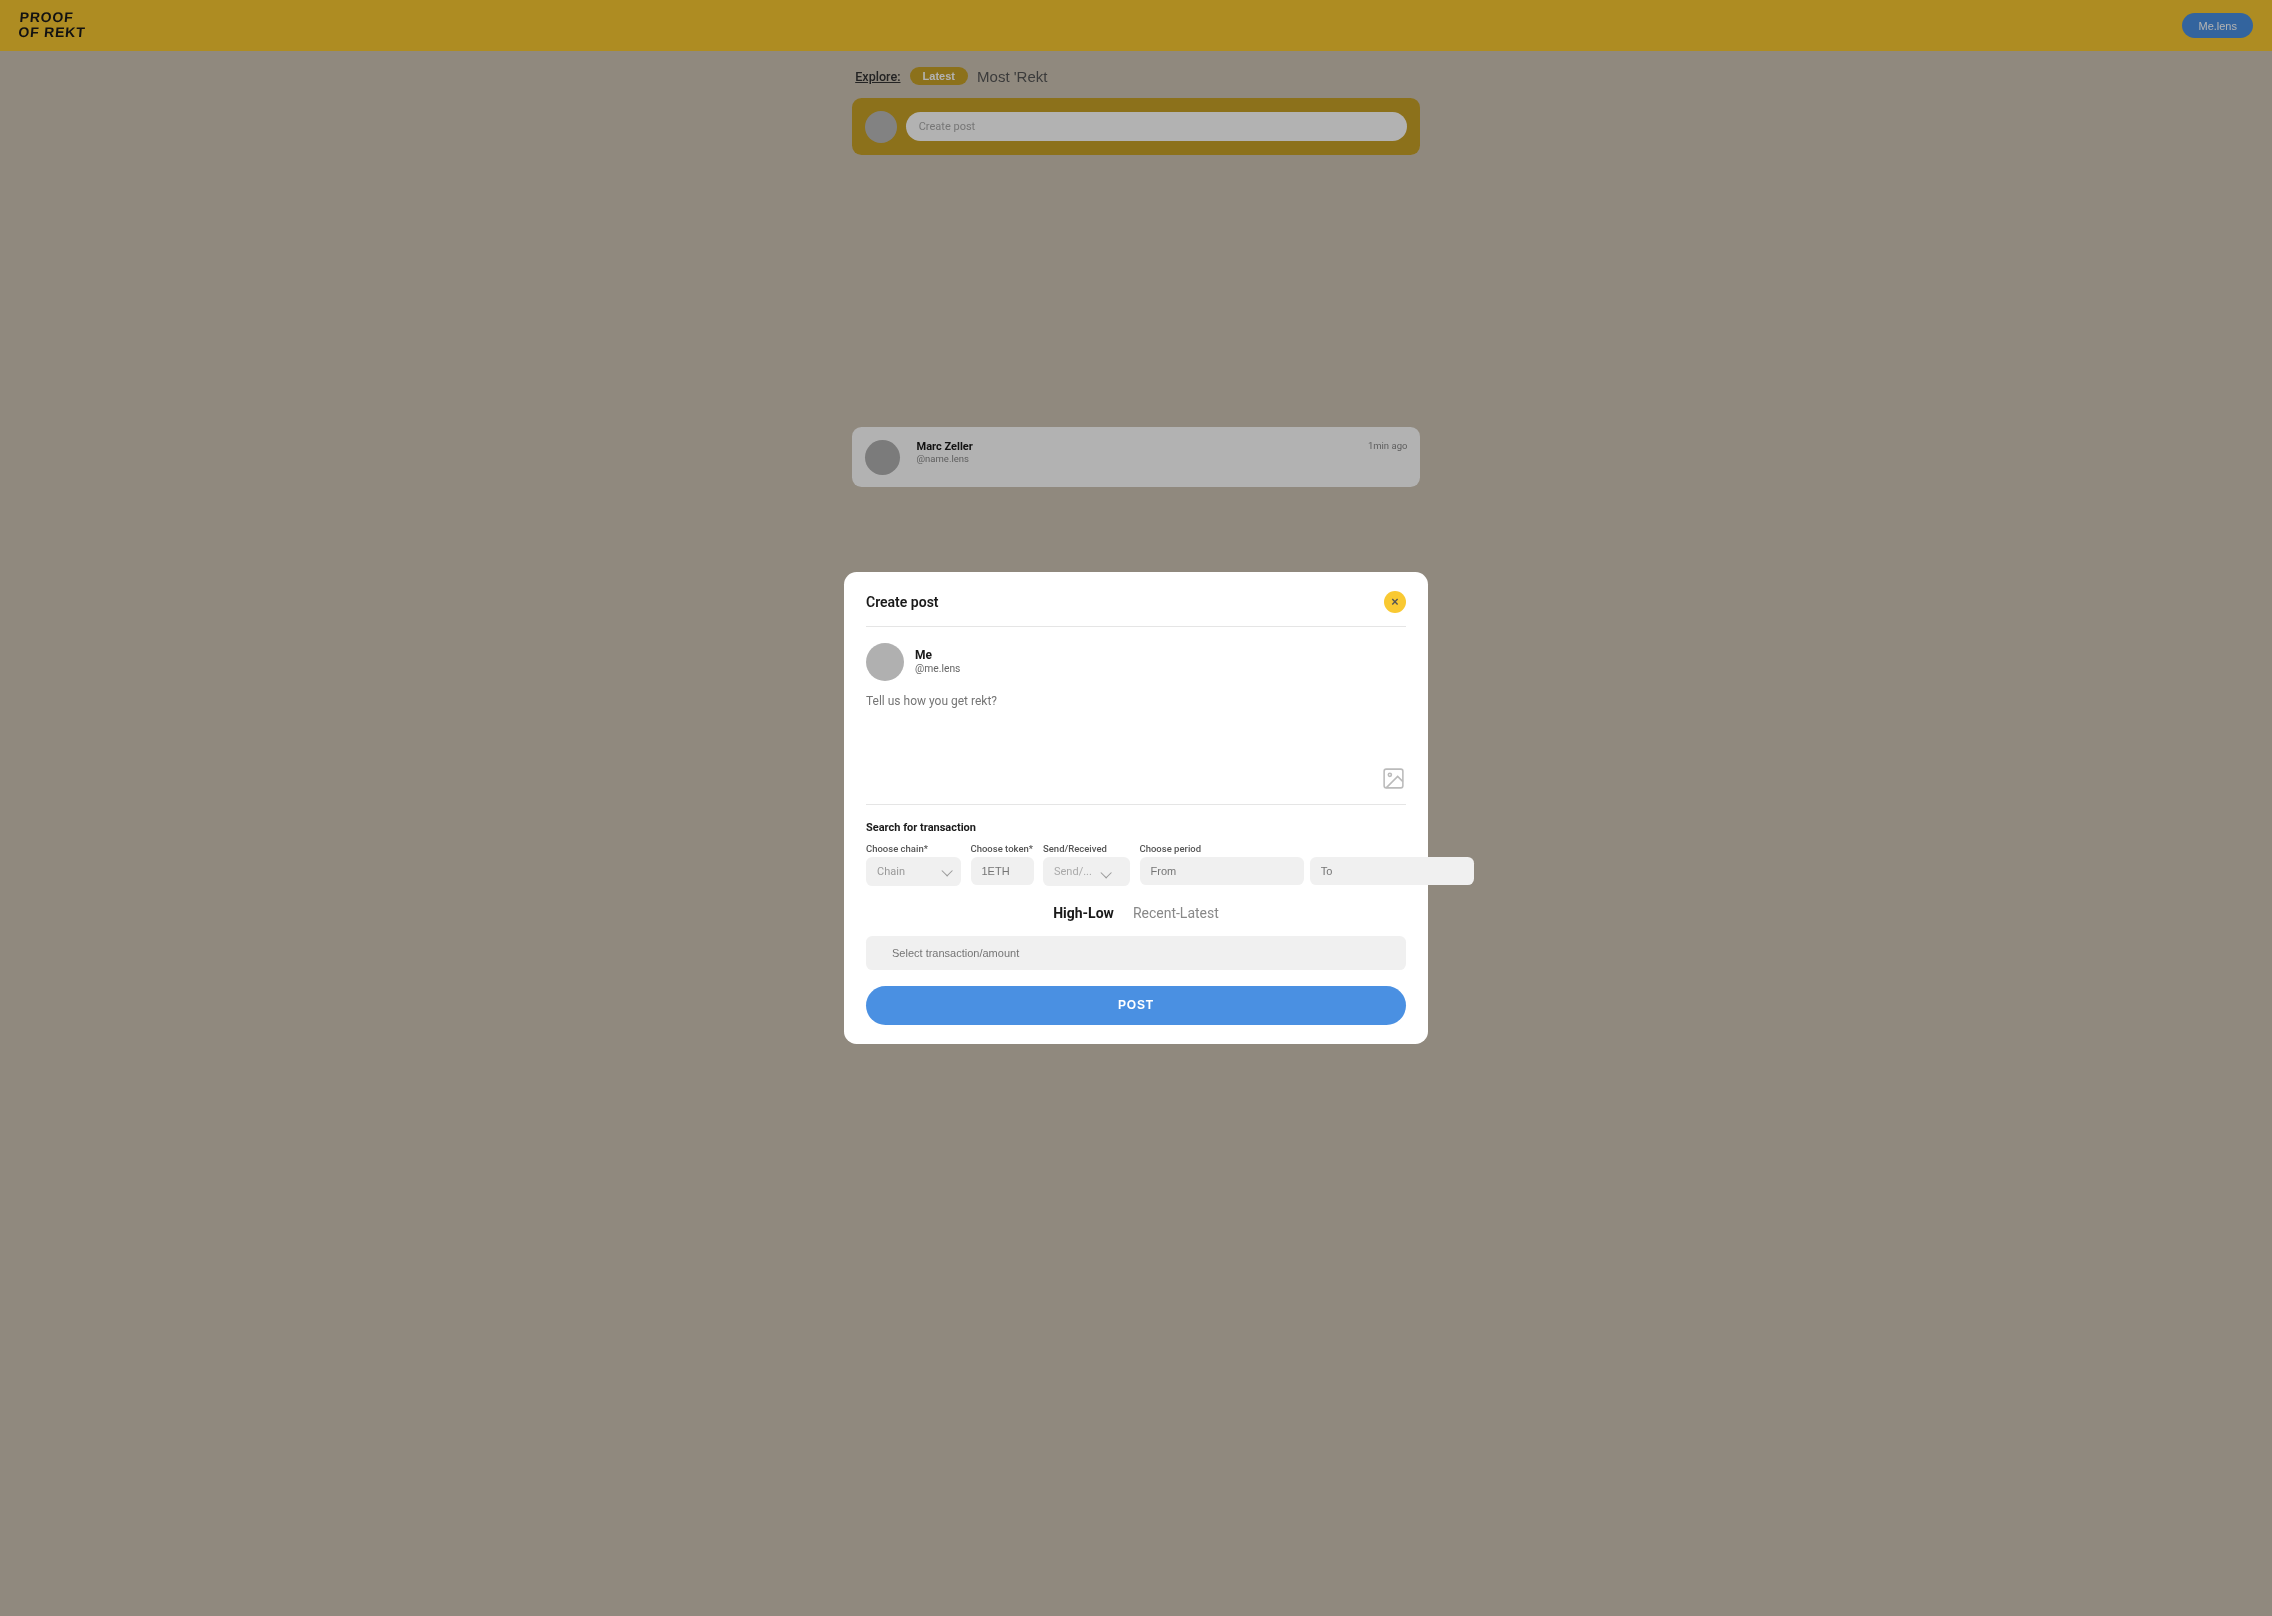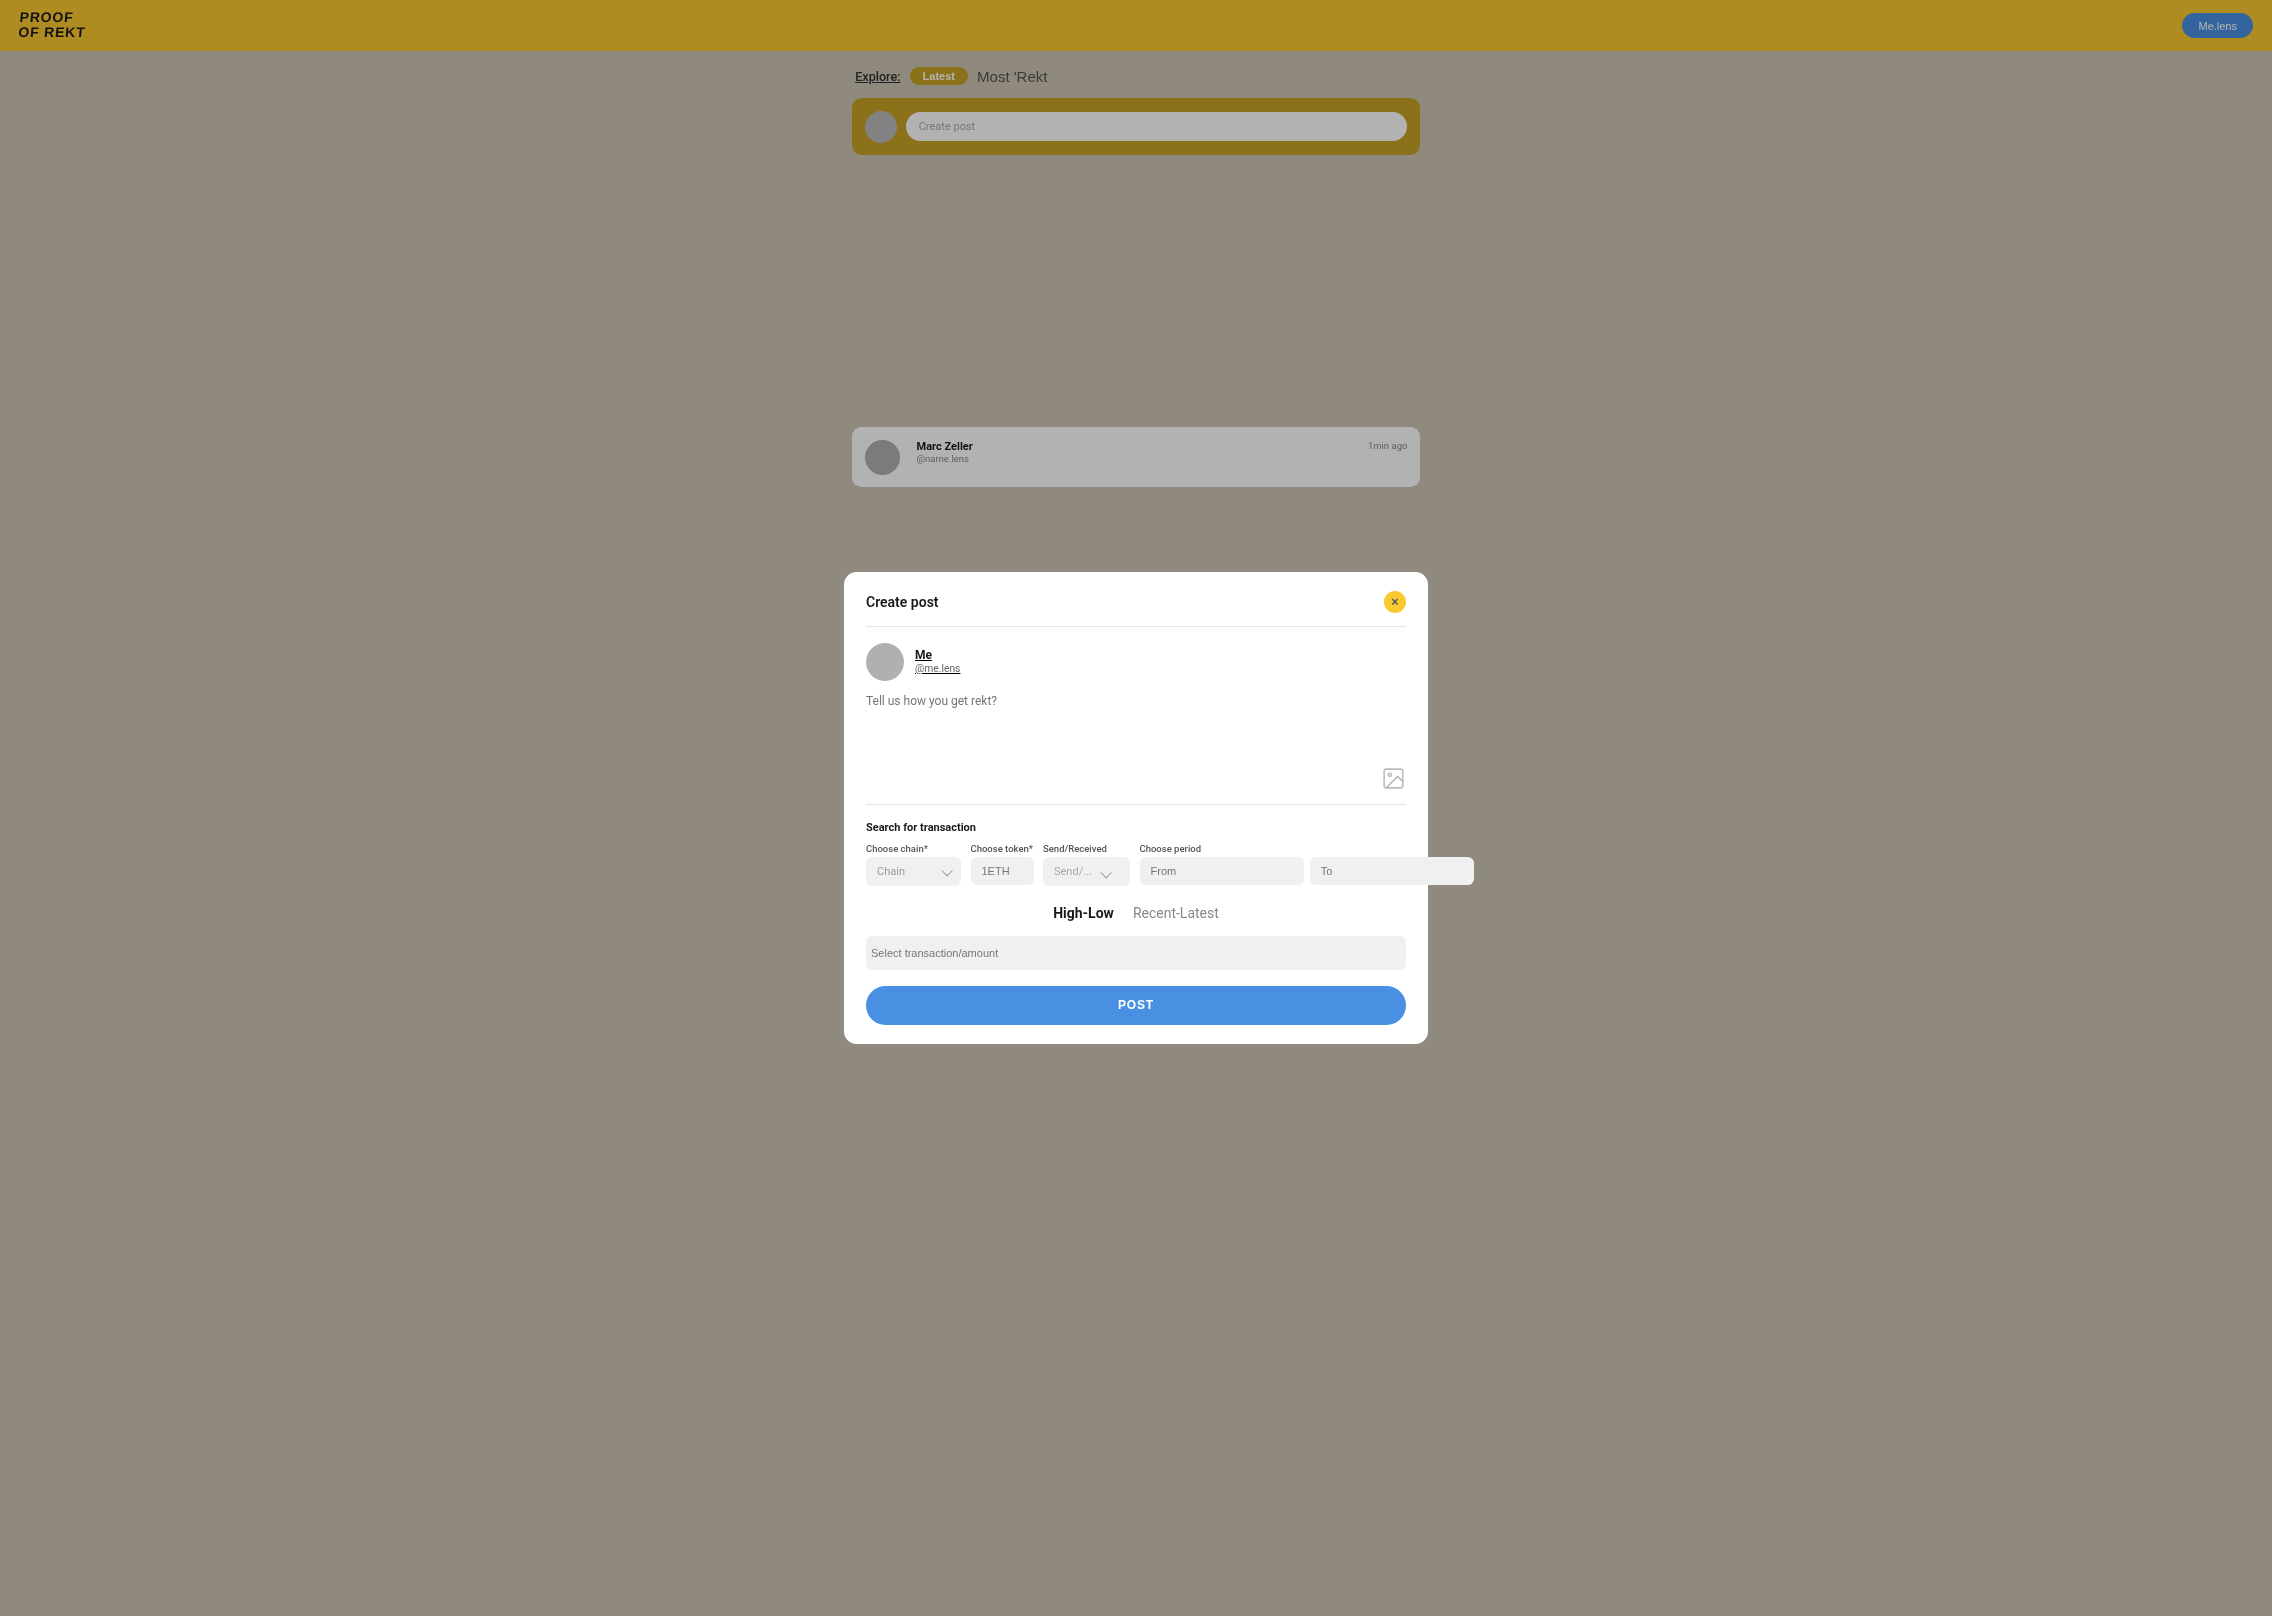--- a/index.html
+++ b/index.html
@@ -149,21 +149,20 @@
       font-weight: 700;
       color: #555;
     }
 
     
     .modal-user {
       display: flex;
       align-items: center;
       gap: 11px;
       margin-bottom: 13px;
-      text-decoration: underline;
     }
     .modal-avatar {
       width: 38px;
       height: 38px;
       background: #b0b0b0;
       border-radius: 50%;
       flex-shrink: 0;
     }
     .modal-user-info .name {
       font-size: 12px;
@@ -302,21 +301,21 @@
       font-weight: 700;
       color: #1a1a1a;
     }
 
     
     .transaction-input {
       width: 100%;
       background: #f0f0f0;
       border: none;
       border-radius: 6.3px;
-      padding: 11px 5px;
+      padding: 11px 26px;
       font-size: 11px;
       color: #aaa;
       margin-bottom: 16px;
       outline: none;
     }
 
     
     .post-btn {
       width: 100%;
       background: #4a90e2;

